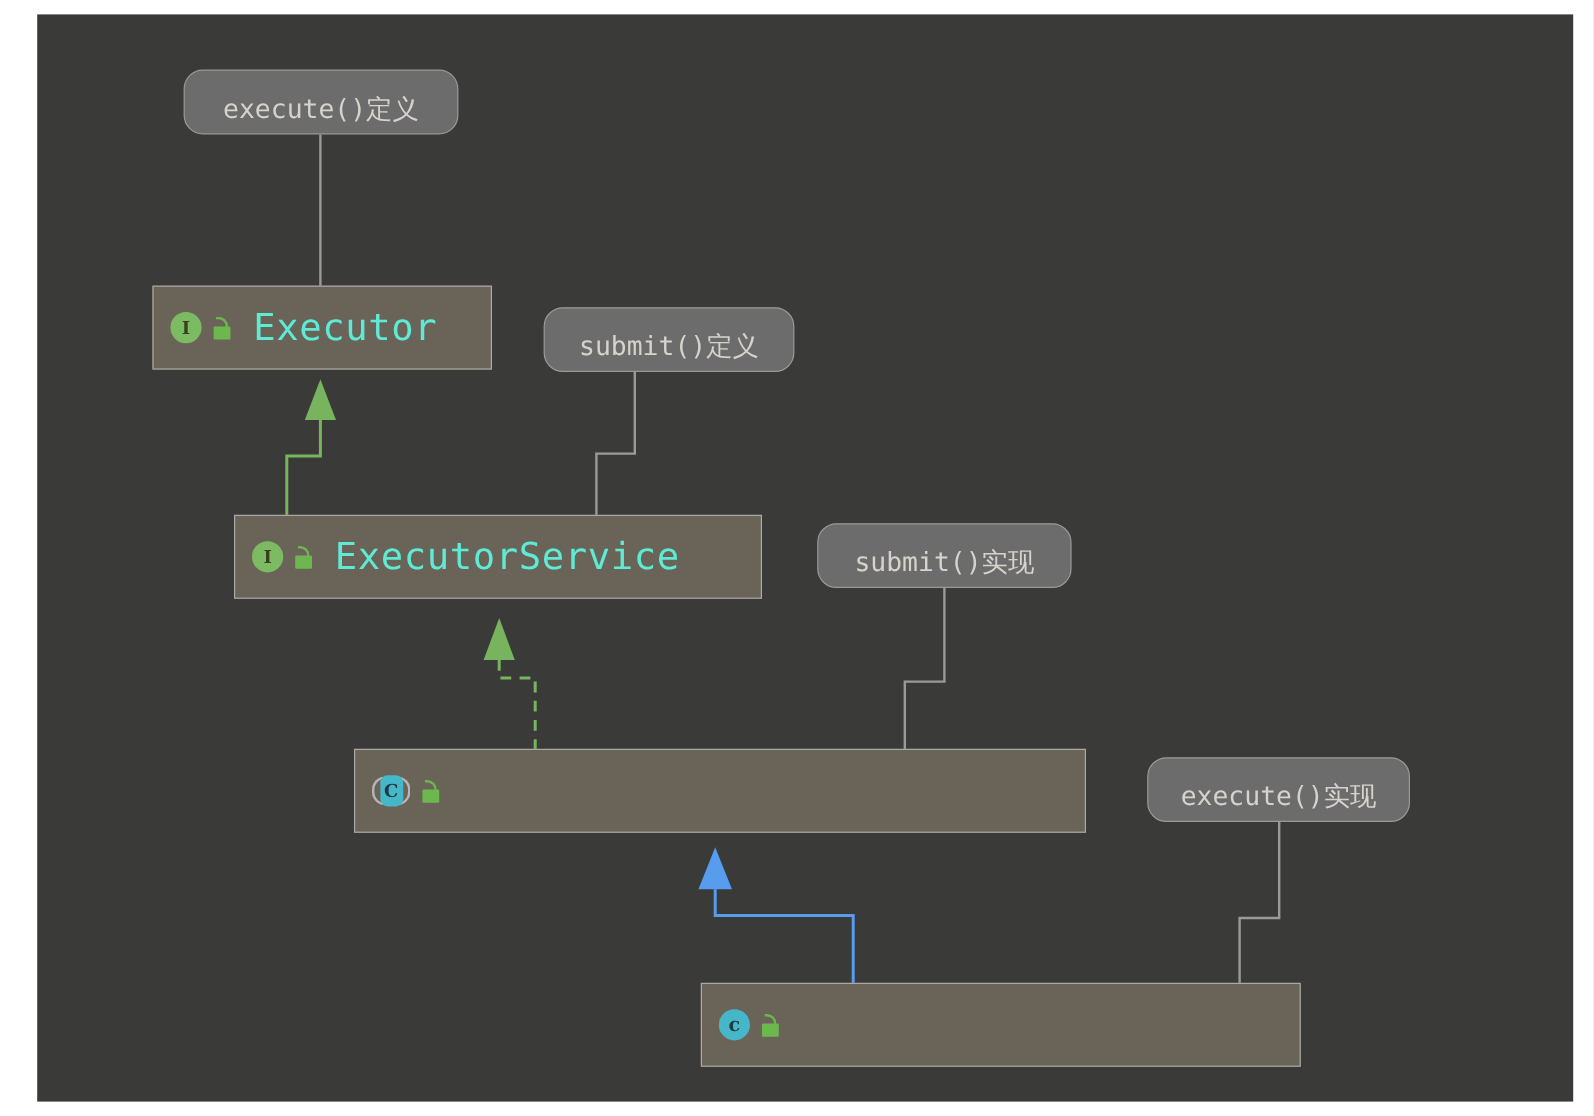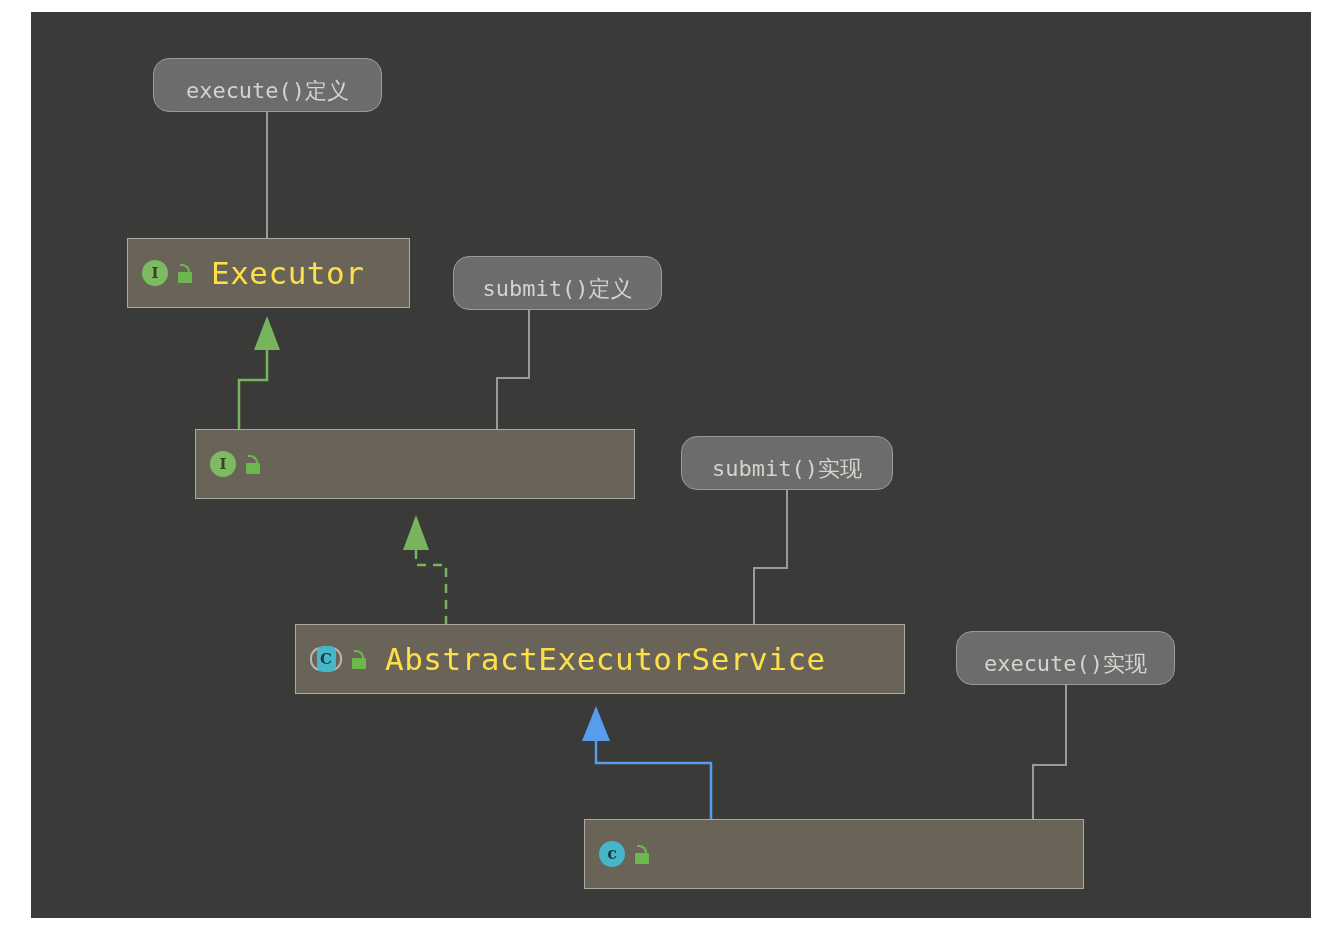--- a/index.html
+++ b/index.html
@@ -53,21 +53,21 @@
   }
 
   .node .icons {
     display: flex;
     align-items: center;
     flex: 0 0 auto;
     margin-right: 16px;
   }
 
   .node .node-label {
-    color: #fde047;
+    color: #5eead4;
     font-size: 31px;
     letter-spacing: 0.5px;
     white-space: nowrap;
     font-family: "DejaVu Sans Mono", "Liberation Mono", monospace;
   }
 
   
   .ico-interface {
     width: 26px;
     height: 26px;
@@ -249,35 +249,35 @@
     </div>
 
     <div class="node" style="left:164px; top:417px; width:440px;">
       <span class="icons">
         <span class="ico-interface">I</span>
         <span class="ico-lock">
           <span class="shackle"></span>
           <span class="body"></span>
         </span>
       </span>
+      <span class="node-label">ExecutorService</span>
     </div>
 
     <div class="node" style="left:264px; top:612px; width:610px;">
       <span class="icons">
         <span class="ico-abstract">
           <span class="arc left"></span>
           <span class="arc right"></span>
           <span class="core">C</span>
         </span>
         <span class="ico-lock">
           <span class="shackle"></span>
           <span class="body"></span>
         </span>
       </span>
-      <span class="node-label">AbstractExecutorService</span>
     </div>
 
     <div class="node" style="left:553px; top:807px; width:500px;">
       <span class="icons">
         <span class="ico-class">c</span>
         <span class="ico-lock">
           <span class="shackle"></span>
           <span class="body"></span>
         </span>
       </span>

